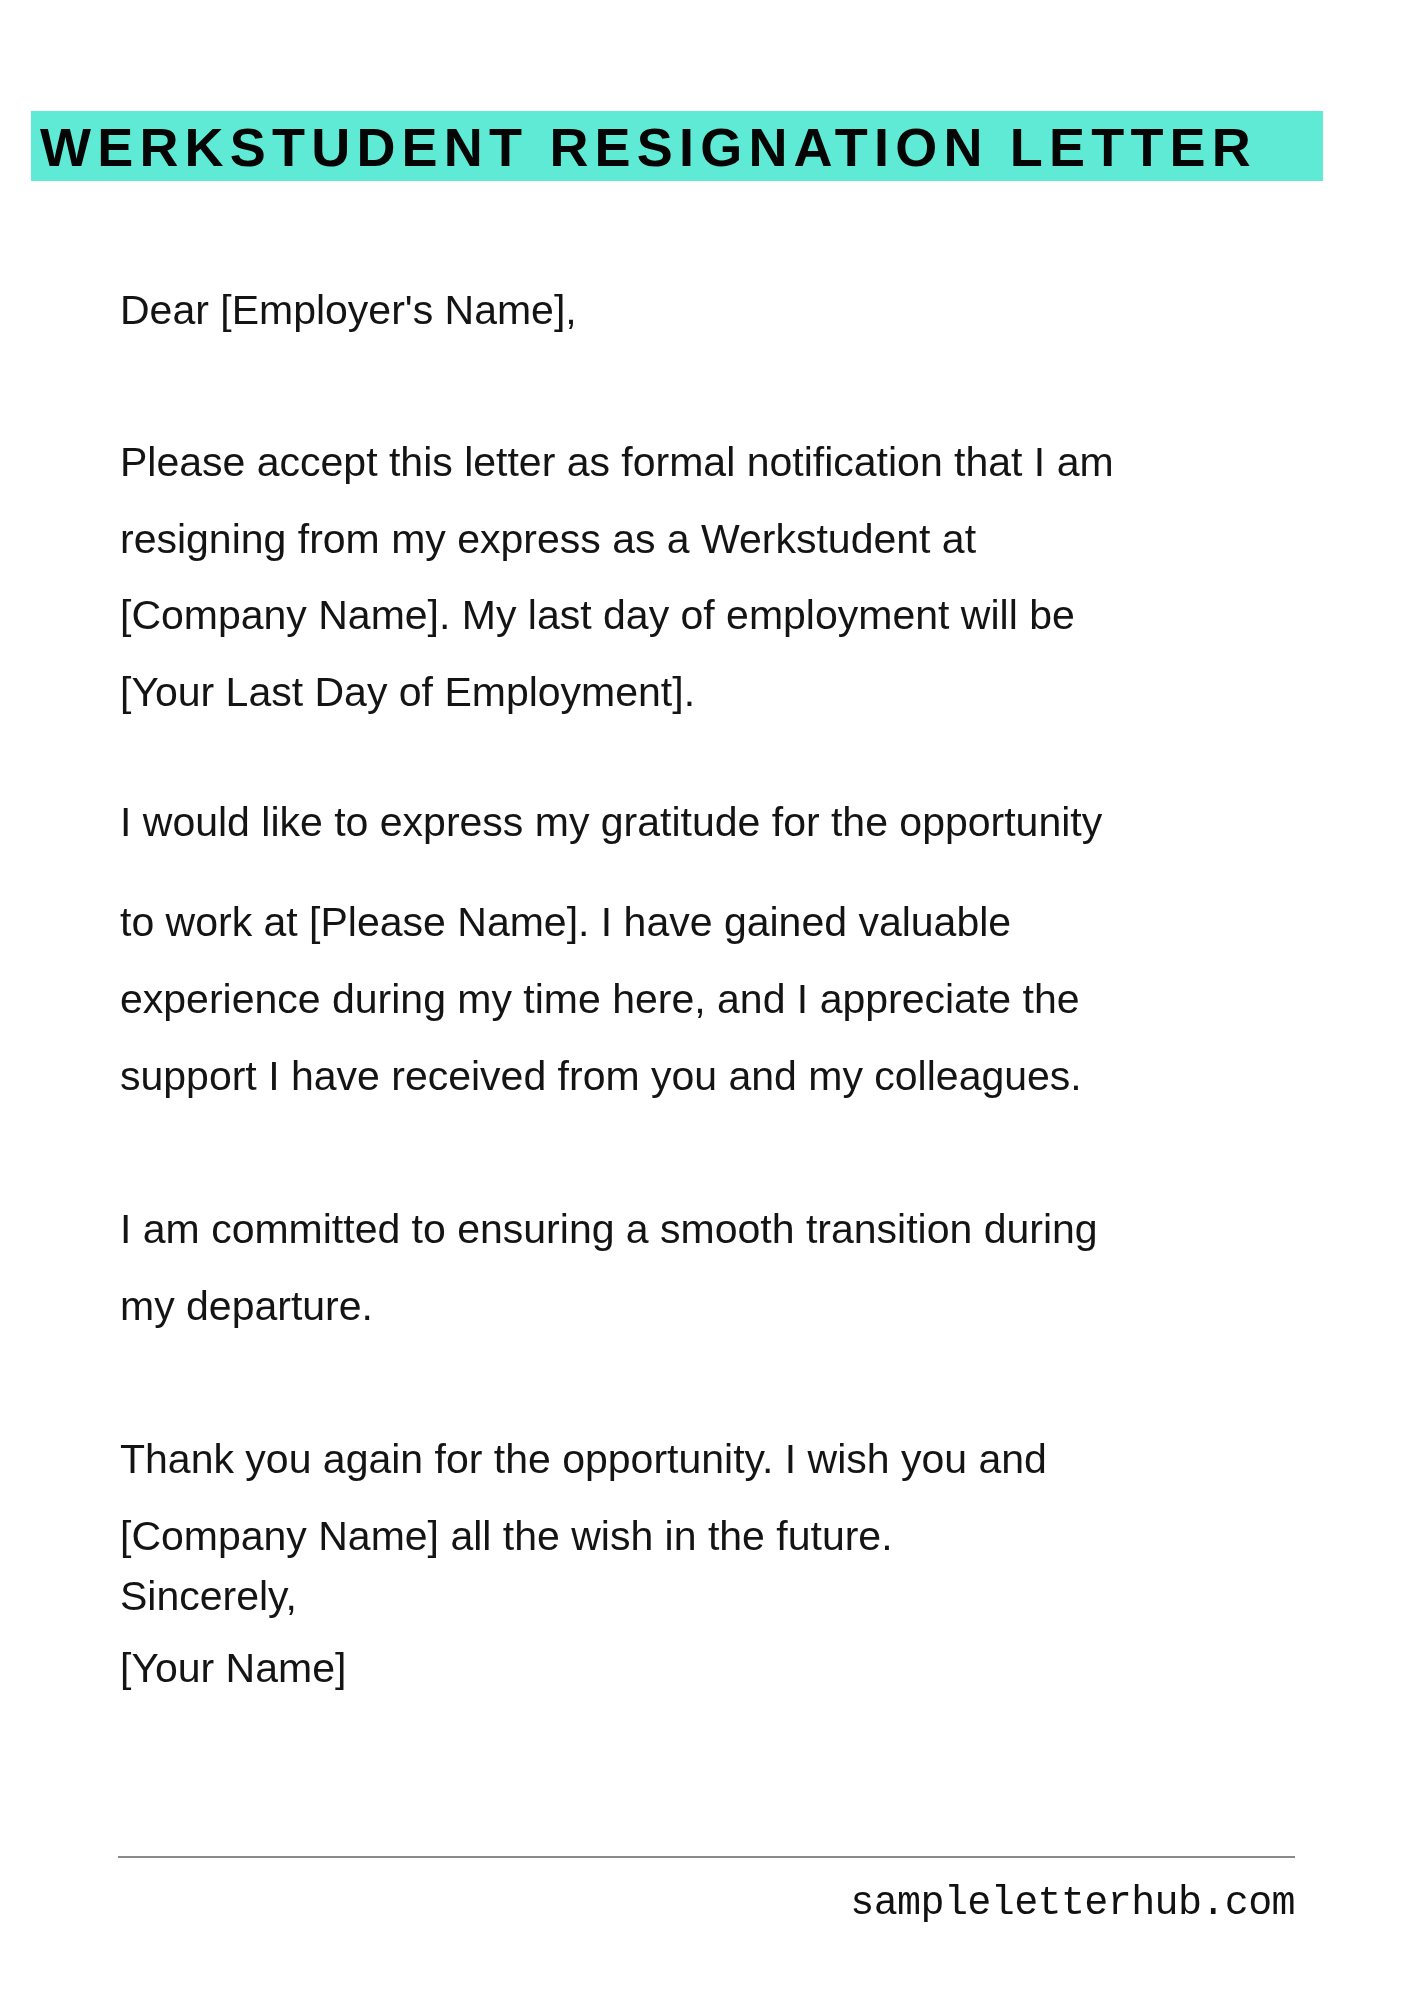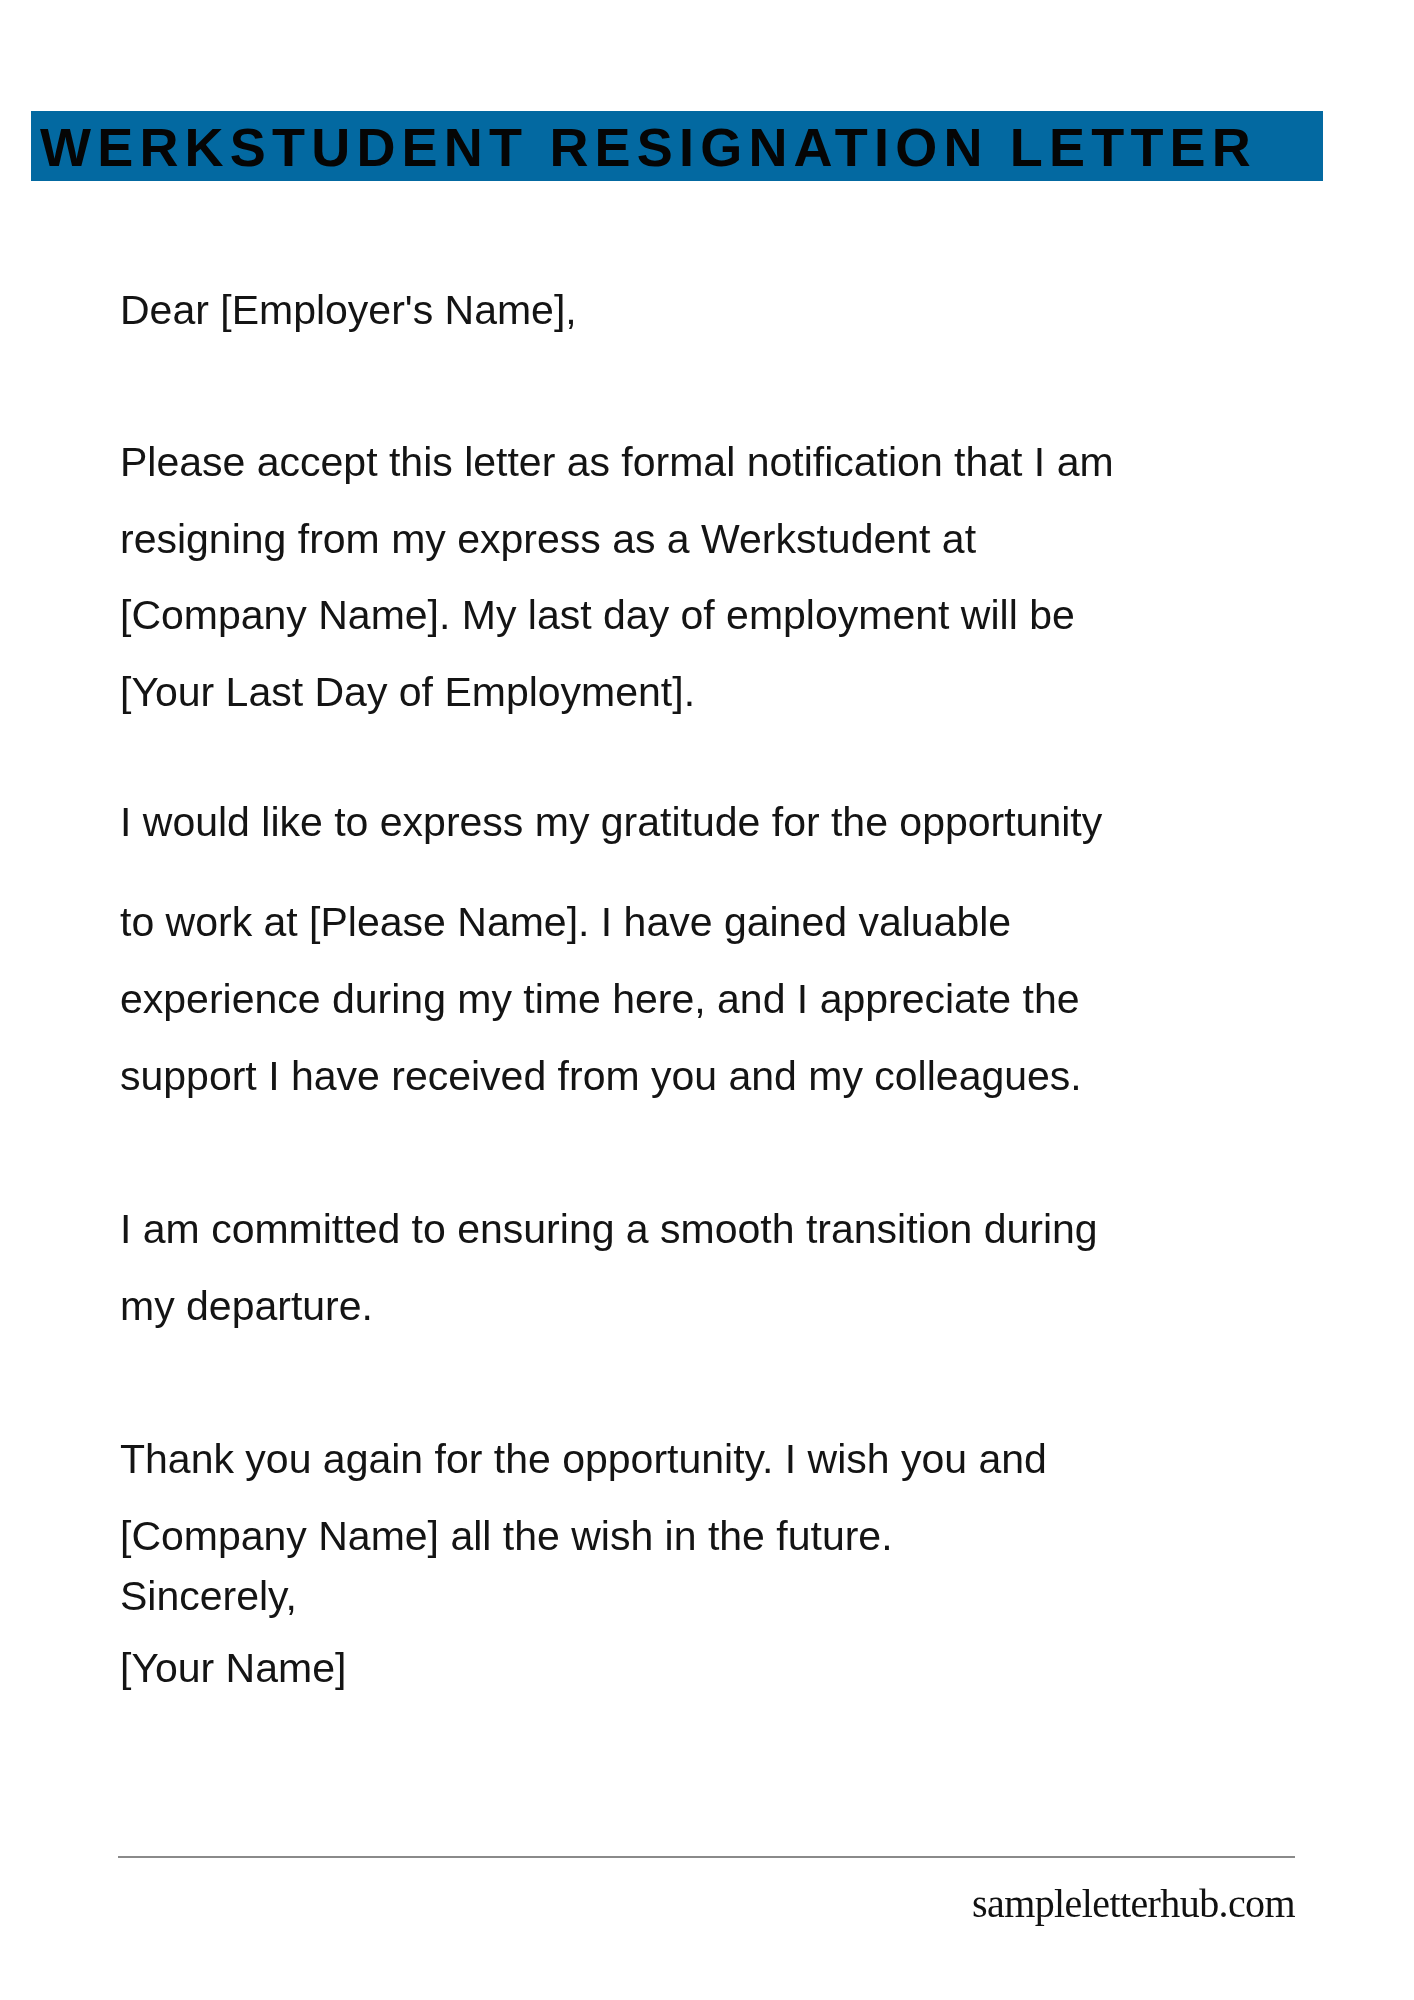--- a/index.html
+++ b/index.html
@@ -13,21 +13,21 @@
       position: relative;
       overflow: hidden;
       color: #111111;
     }
     .title-bar {
       position: absolute;
       left: 31px;
       top: 111px;
       width: 1292px;
       height: 70px;
-      background: #0369a1;
+      background: #5eead4;
       box-sizing: border-box;
       padding-left: 9px;
       display: flex;
       align-items: center;
     }
     .title-text {
       font-family: "Liberation Sans", sans-serif;
       font-weight: 700;
       font-size: 54px;
       letter-spacing: 6.2px;
@@ -56,21 +56,21 @@
       left: 118px;
       top: 1856px;
       width: 1177px;
       height: 2px;
       background: #8a8a8a;
     }
     .footer-site {
       position: absolute;
       right: 119px;
       top: 1884px;
-      font-family: Liberation Serif, serif;
+      font-family: Liberation Mono, monospace;
       font-size: 40px;
       color: #111111;
       white-space: nowrap;
       line-height: 1;
       letter-spacing: -0.6px;
     }
   </style>
 </head>
 <body>
 

